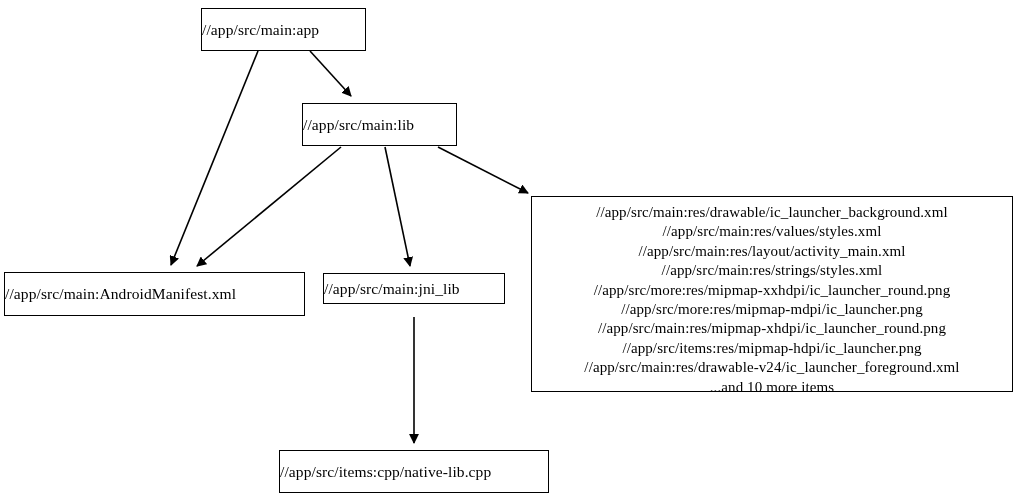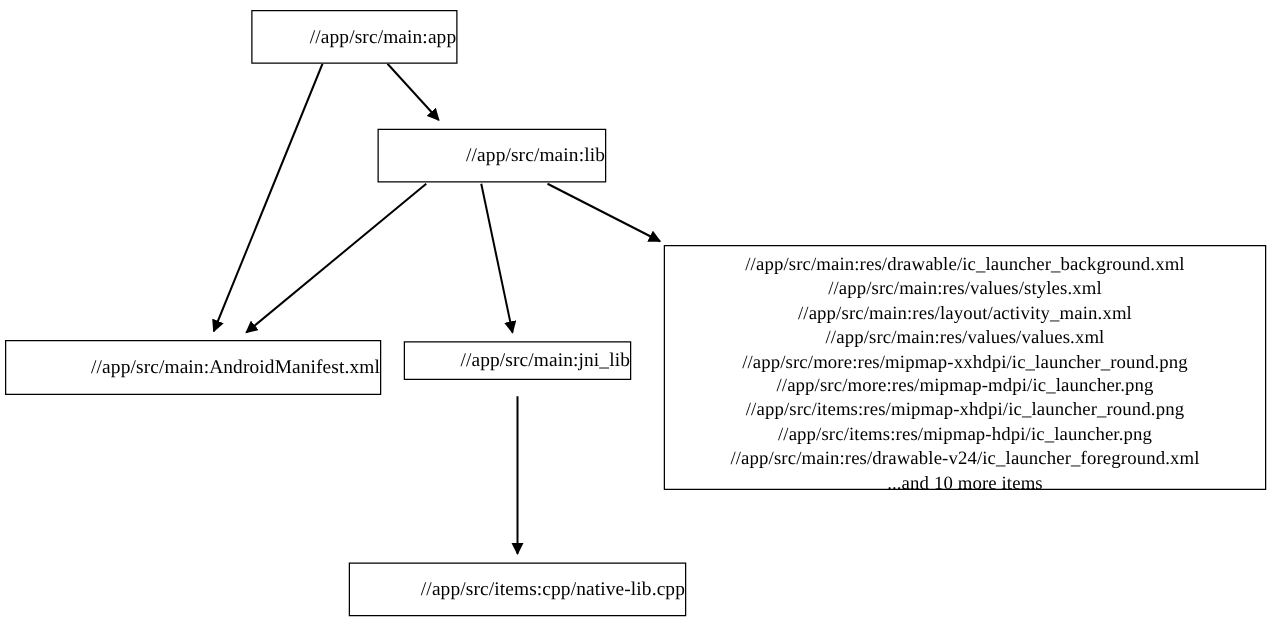--- a/index.html
+++ b/index.html
@@ -26,21 +26,21 @@
     height: 496px;
     pointer-events: none;
   }
   .node {
     position: absolute;
     box-sizing: border-box;
     border: 1px solid #000000;
     background: #ffffff;
     display: flex;
     align-items: center;
-    justify-content: flex-end;
+    justify-content: flex-start;
     text-align: center;
   }
   .node-label {
     font-size: 15.5px;
     line-height: 1;
     white-space: nowrap;
     letter-spacing: 0.1px;
   }
   .node-multi {
     align-items: flex-start;
@@ -81,41 +81,41 @@
 
     <path d="M 438,147 L 528,193" fill="none" stroke="#000000" stroke-width="1.6" marker-end="url(#arrow)"></path>
 
     <path d="M 414,317 L 414,443" fill="none" stroke="#000000" stroke-width="1.6" marker-end="url(#arrow)"></path>
   </svg>
 
   <div class="node" style="left:201px; top:8px; width:165px; height:43px;">
     <span class="node-label">//app/src/main:app</span>
   </div>
 
-  <div class="node" style="left:302px; top:103px; width:183px; height:43px;">
+  <div class="node" style="left:302px; top:103px; width:155px; height:43px;">
     <span class="node-label">//app/src/main:lib</span>
   </div>
 
   <div class="node" style="left:4px; top:272px; width:301px; height:44px;">
     <span class="node-label">//app/src/main:AndroidManifest.xml</span>
   </div>
 
   <div class="node" style="left:323px; top:273px; width:182px; height:31px;">
     <span class="node-label">//app/src/main:jni_lib</span>
   </div>
 
   <div class="node node-multi" style="left:531px; top:196px; width:482px; height:196px;">
     <span class="node-label" id="resources-label">
         <span>//app/src/main:res/drawable/ic_launcher_background.xml</span>
         <span>//app/src/main:res/values/styles.xml</span>
         <span>//app/src/main:res/layout/activity_main.xml</span>
-        <span>//app/src/main:res/values/values.xml</span>
+        <span>//app/src/main:res/strings/styles.xml</span>
         <span>//app/src/more:res/mipmap-xxhdpi/ic_launcher_round.png</span>
         <span>//app/src/more:res/mipmap-mdpi/ic_launcher.png</span>
-        <span>//app/src/items:res/mipmap-xhdpi/ic_launcher_round.png</span>
+        <span>//app/src/main:res/mipmap-xhdpi/ic_launcher_round.png</span>
         <span>//app/src/items:res/mipmap-hdpi/ic_launcher.png</span>
         <span>//app/src/main:res/drawable-v24/ic_launcher_foreground.xml</span>
         <span>...and 10 more items</span>
       </span>
   </div>
 
   <div class="node" style="left:279px; top:450px; width:270px; height:43px;">
     <span class="node-label">//app/src/items:cpp/native-lib.cpp</span>
   </div>
 

